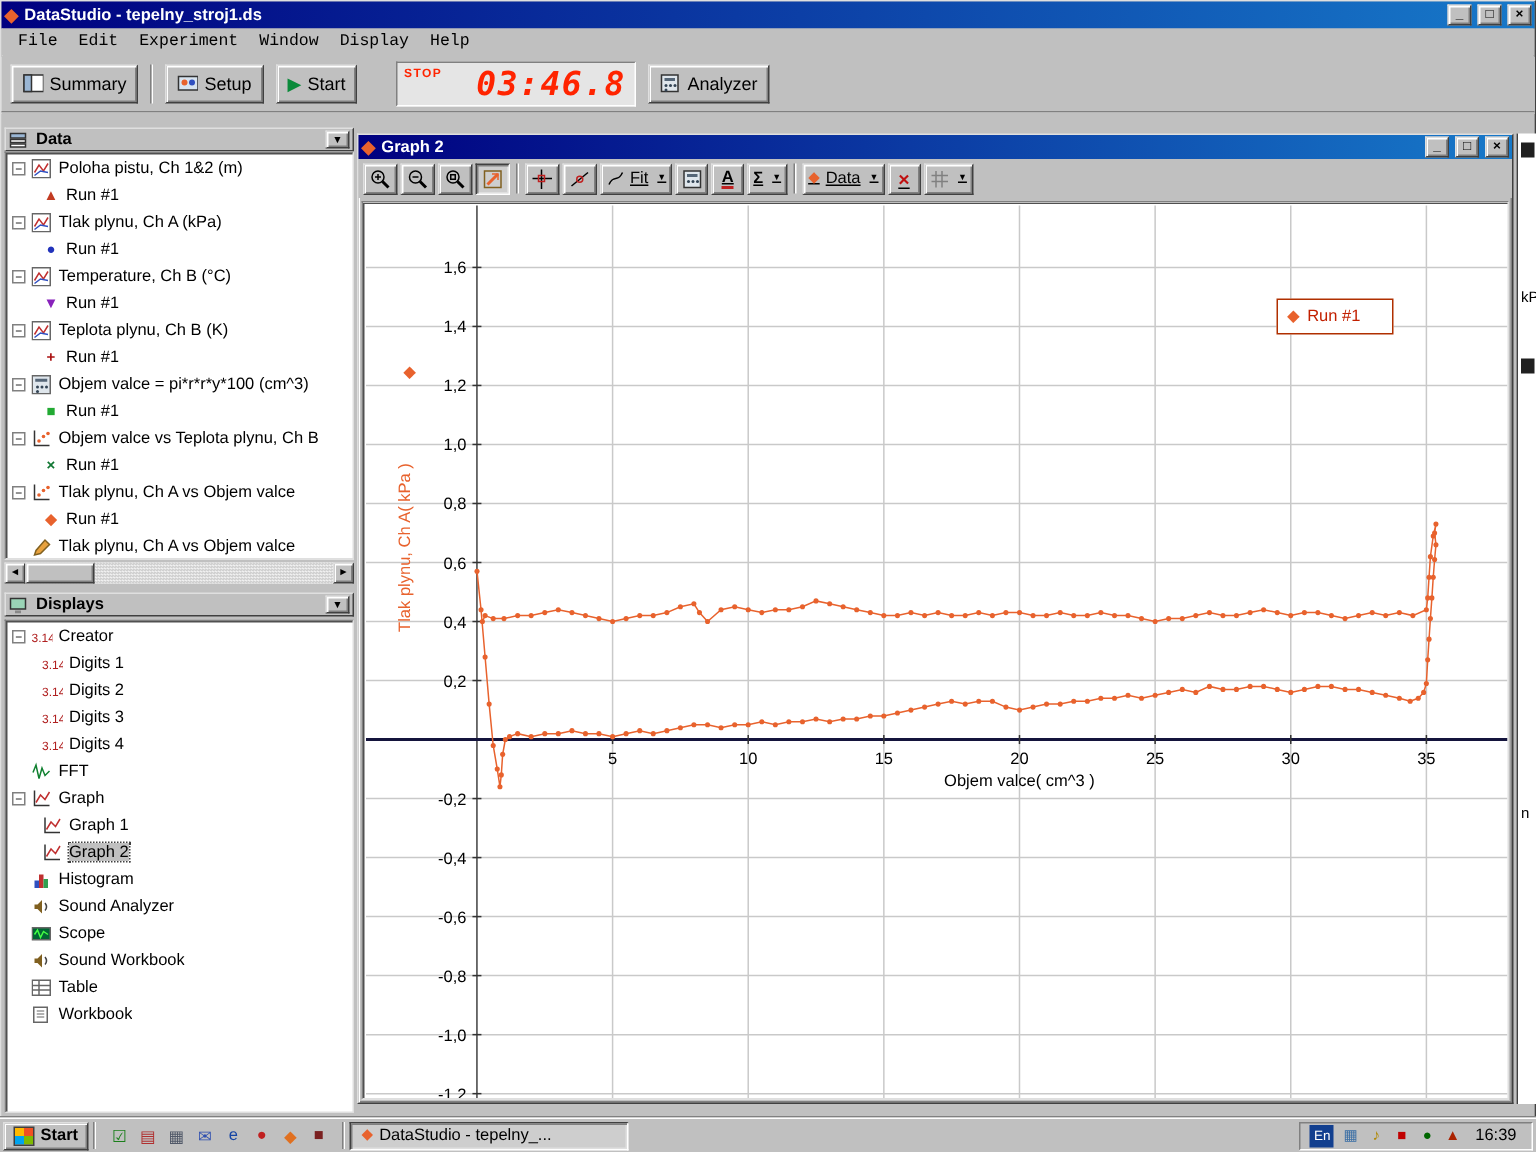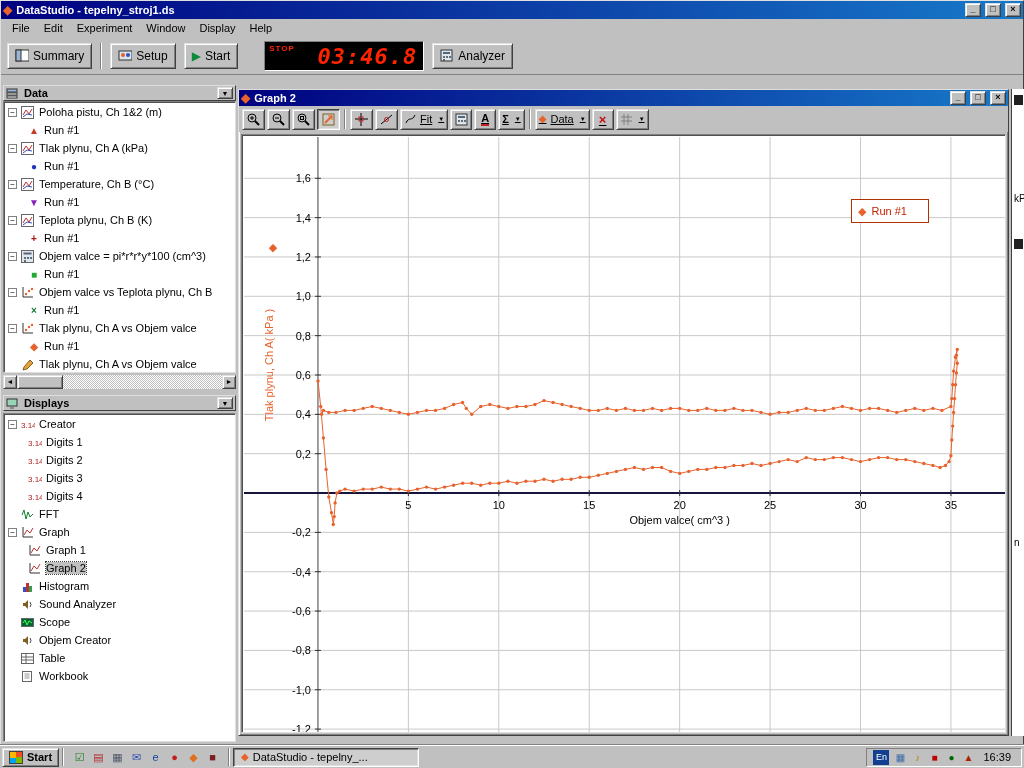--- a/index.html
+++ b/index.html
@@ -20,28 +20,28 @@
   
   #main-window { position:absolute; left:0; top:0; width:1024px; height:745px; }
   .titlebar { height:18px; background:linear-gradient(90deg,#000080,#1779c9); color:#fff; font-weight:bold;
               display:flex; align-items:center; padding:0 2px; gap:4px; }
   .titlebar .title-text { flex:1; overflow:hidden; white-space:nowrap; }
   .win-btn { width:16px; height:14px; font-size:9px; line-height:11px; text-align:center; font-weight:bold;
              color:#000; flex:none; }
   .ds-diamond { color:#e8622d; font-size:12px; line-height:12px; flex:none; }
 
   #menubar { height:18px; display:flex; align-items:center; padding-left:4px; background:#c0c0c0; }
-  .menu-item { padding:2px 7px; }
+  .menu-item { padding:2px 7px;font-family:Liberation Mono, monospace; }
 
   #toolbar { height:38px; display:flex; align-items:center; gap:8px; padding:0 6px; background:#c0c0c0;
              border-bottom:1px solid #808080; box-shadow:0 1px 0 #ffffff; }
   #toolbar .btn { height:26px; font-size:12px; }
   .tb-sep { width:2px; height:26px; border-left:1px solid #808080; border-right:1px solid #ffffff; }
 
-  #lcd { width:160px; height:30px; background:#000000; position:relative; border:1px solid;
+  #lcd { width:160px; height:30px; background:#e5e5e5; position:relative; border:1px solid;
          border-color:#808080 #ffffff #ffffff #808080; flex:none; margin-left:18px; }
   #lcd .lcd-status { position:absolute; left:4px; top:2px; color:#ff2400; font-size:8px; font-weight:bold; letter-spacing:1px; }
   #lcd .lcd-digits { position:absolute; right:6px; top:2px; color:#ff2400; font-size:22px; font-weight:bold;
                      font-family:"DejaVu Sans Mono",monospace; font-style:italic; letter-spacing:1px; }
 
   #workspace { position:absolute; left:0; top:74px; right:0; bottom:0; background:#c0c0c0; }
 
   
   #left-panel { position:absolute; left:2px; top:0; width:233px; bottom:0; }
   .panel-header { height:16px; display:flex; align-items:center; gap:4px; padding:0 2px;
@@ -439,21 +439,21 @@
             <span class="tlabel">Scope</span>
           </div>
           <div class="trow">
             <span class="exp-spacer"></span>
             <span class="ticon">
               <svg width="13" height="13">
                 <polygon points="2,5 4,5 7,2 7,11 4,8 2,8" fill="#806020"></polygon>
                 <path d="M9 4 A4 4 0 0 1 9 9" stroke="#444" fill="none"></path>
               </svg>
             </span>
-            <span class="tlabel">Objem Creator</span>
+            <span class="tlabel">Sound Workbook</span>
           </div>
           <div class="trow">
             <span class="exp-spacer"></span>
             <span class="ticon">
               <svg width="13" height="13">
                 <rect x="0.5" y="1.5" width="12" height="10" fill="#fff" stroke="#666"></rect>
                 <line x1="0.5" y1="5" x2="12.5" y2="5" stroke="#666"></line>
                 <line x1="0.5" y1="8" x2="12.5" y2="8" stroke="#666"></line>
                 <line x1="5" y1="1.5" x2="5" y2="11.5" stroke="#666"></line>
               </svg>

